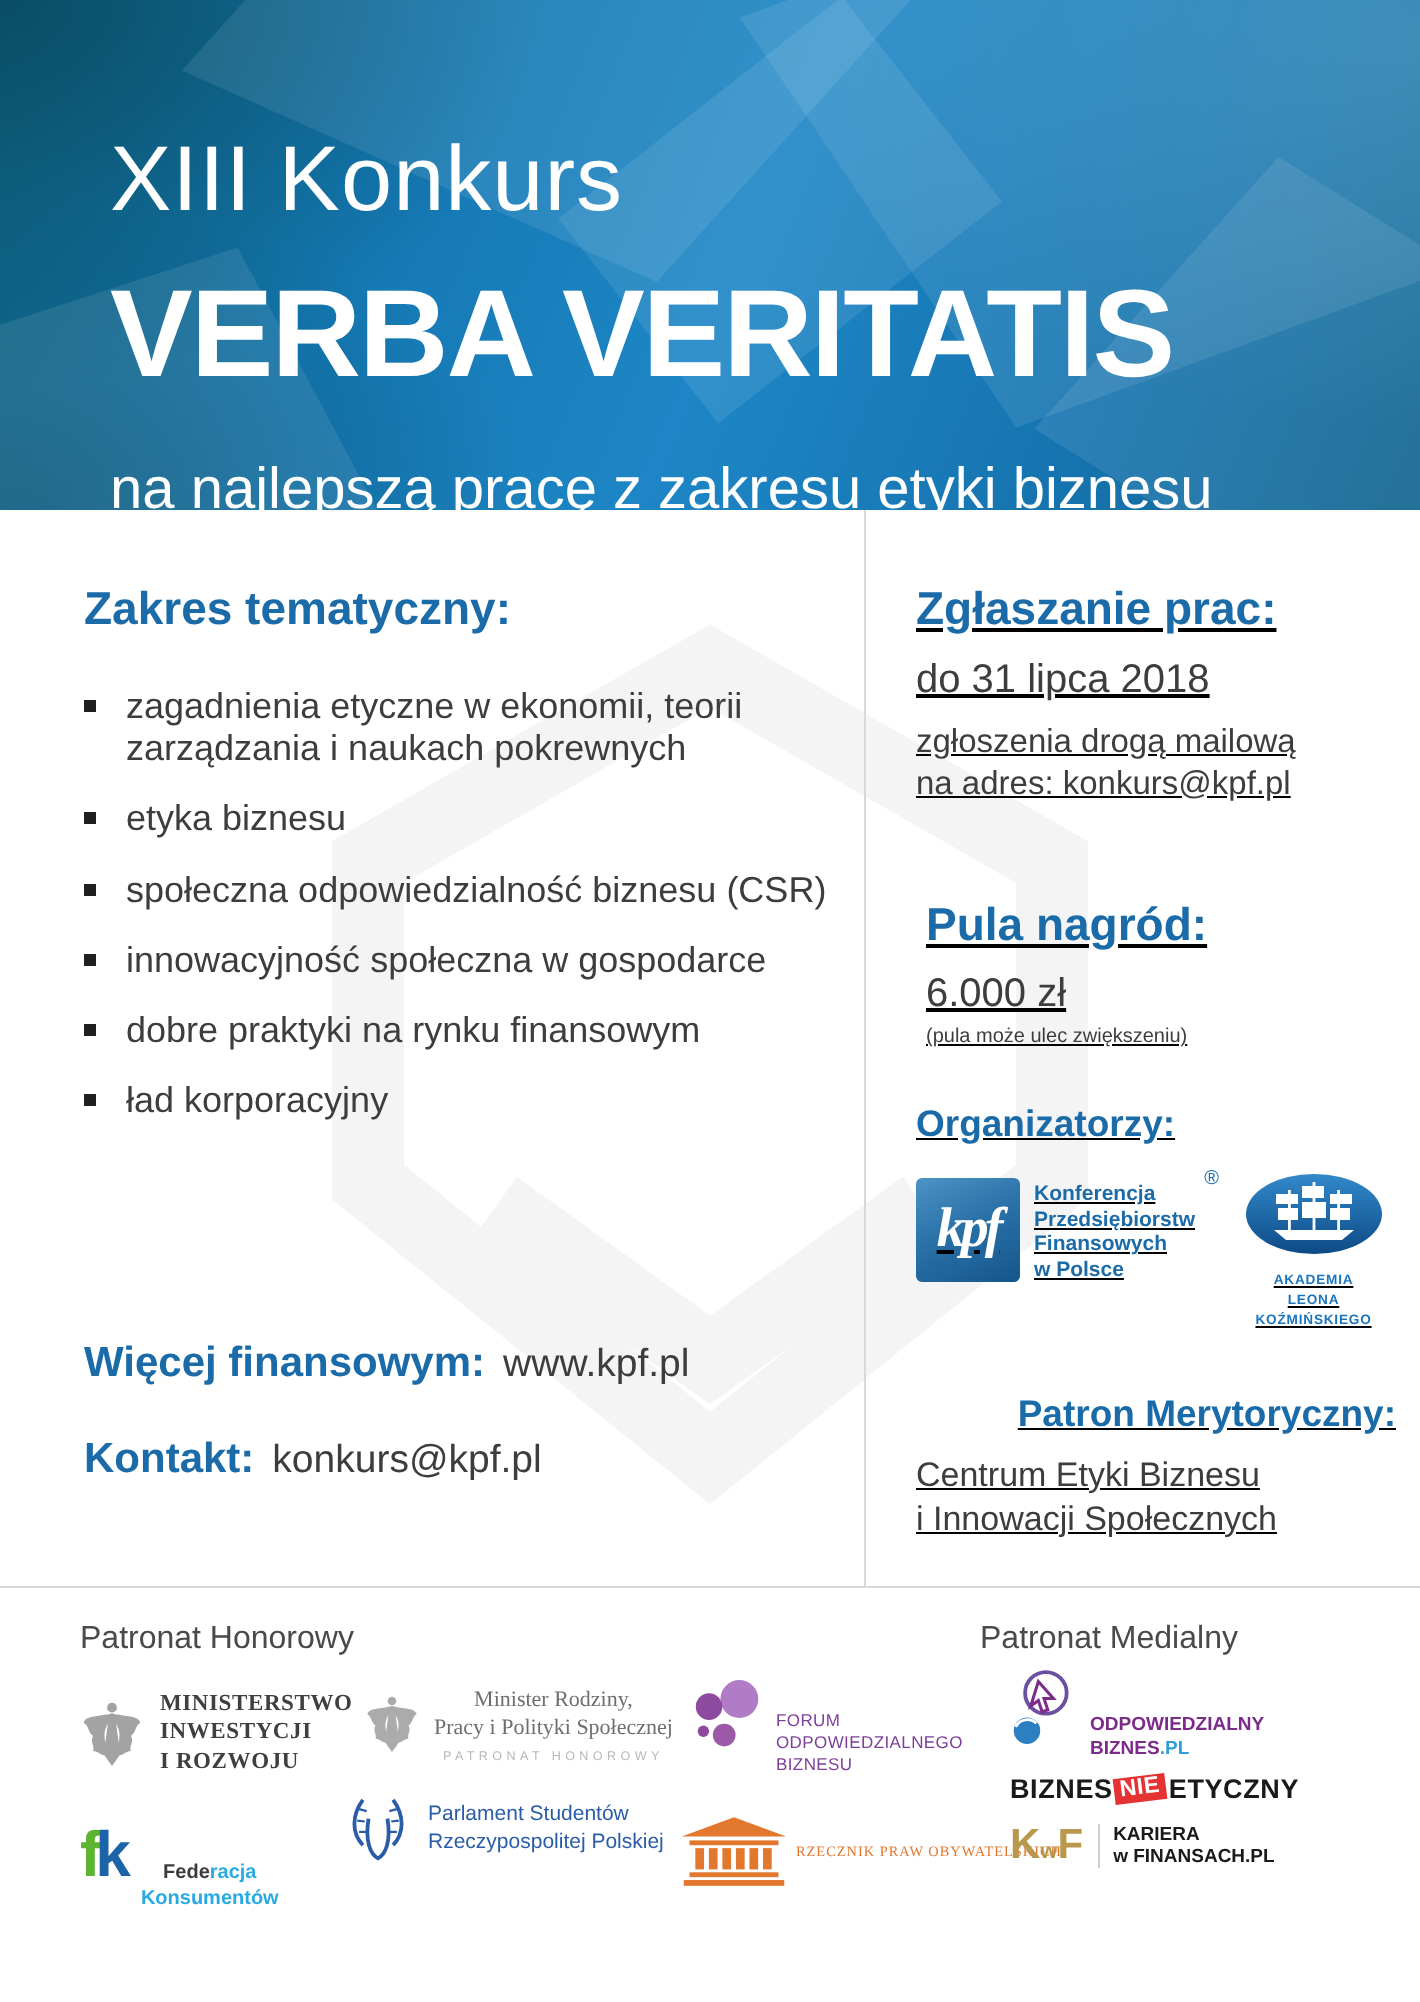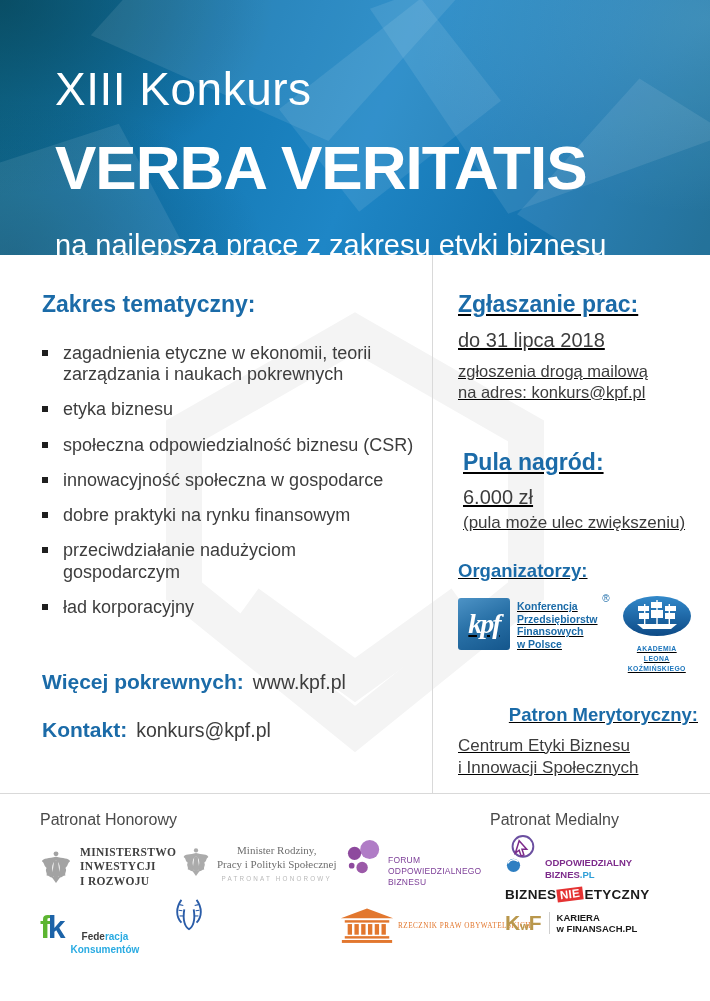--- a/index.html
+++ b/index.html
@@ -44,21 +44,21 @@
   .c-label { font-size:21px; font-weight:700; color:#1b6ba8; }
   .c-value { font-size:19.5px; color:#3d3d3d; margin-left:9px; }
   .contact-row { position:absolute; left:42px; z-index:2; white-space:nowrap; }
   .contact-row.r1 { top:415px; }
   .contact-row.r2 { top:463px; }
 
   .r-date { margin-top:11px; font-size:20px; color:#3d3d3d; }
   .r-note { margin-top:9px; font-size:16.5px; line-height:1.25; color:#3d3d3d; }
   .r-prize-h { margin-top:47px; margin-left:5px; }
   .r-amount { margin-top:10px; margin-left:5px; font-size:20px; color:#3d3d3d; }
-  .r-prize-note { margin-top:4px; margin-left:5px; font-size:17px; color:#3d3d3d; }
+  .r-prize-note { margin-top:4px; margin-left:5px; font-size:10px; color:#3d3d3d; }
   .r-org-h { margin-top:27px; }
   .org-logos { margin-top:16px; display:flex; gap:18px; align-items:flex-start; }
 
   .kpf-logo { display:flex; gap:7px; position:relative; }
   .kpf-mark { width:52px; height:52px; border-radius:3px; background:linear-gradient(155deg,#4d93c6 0%,#2a72a8 45%,#14568c 100%);
     color:#fff; display:flex; align-items:center; justify-content:center;
     font:italic 700 28px "Liberation Serif", serif; letter-spacing:-2px; }
   .kpf-text { font-size:10.5px; font-weight:700; color:#1b6ba8; line-height:1.2; padding-top:2px; }
   .kpf-reg { position:absolute; right:-12px; top:-5px; font-size:10px; color:#1b6ba8; }
 
@@ -146,32 +146,27 @@
         <li>
             <span class="sq"></span>
             <span class="pre">innowacyjność społeczna w gospodarce</span>
           </li>
         <li>
             <span class="sq"></span>
             <span class="pre">dobre praktyki na rynku finansowym</span>
           </li>
         <li>
             <span class="sq"></span>
-            <span class="pre">przeciwdziałanie nadużyciom
-gospodarczym</span>
-          </li>
-        <li>
-            <span class="sq"></span>
             <span class="pre">ład korporacyjny</span>
           </li>
       </ul>
     </div>
 
     <div class="contact-row r1">
-      <span class="c-label">Więcej pokrewnych:</span><span class="c-value">www.kpf.pl</span>
+      <span class="c-label">Więcej finansowym:</span><span class="c-value">www.kpf.pl</span>
     </div>
     <div class="contact-row r2">
       <span class="c-label">Kontakt:</span><span class="c-value">konkurs@kpf.pl</span>
     </div>
 
     <div class="col-right">
       <h2 class="blue">Zgłaszanie prac:</h2>
       <div class="r-date">do 31 lipca 2018</div>
       <div class="r-note pre">zgłoszenia drogą mailową
 na adres: konkurs@kpf.pl</div>
@@ -301,20 +296,22 @@
         </g>
         <g stroke="#2a5ca8" stroke-width="1.2">
           <path d="M8 8 l4 1"></path>
             <path d="M7 14 l4 .5"></path>
             <path d="M8 20 l4 0"></path>
           <path d="M28 8 l-4 1"></path>
             <path d="M29 14 l-4 .5"></path>
             <path d="M28 20 l-4 0"></path>
         </g>
       </svg>
+      <div class="parl-text pre">Parlament Studentów
+Rzeczypospolitej Polskiej</div>
     </div>
 
     <div class="logo rpo">
       <svg width="58" height="38" viewBox="0 0 60 38" fill="#e2772e">
         <polygon points="30,1 57,11 3,11"></polygon>
         <rect x="7" y="13" width="46" height="2.5"></rect>
         <rect x="10" y="17" width="4.5" height="11"></rect>
           <rect x="17" y="17" width="4.5" height="11"></rect>
         <rect x="24" y="17" width="4.5" height="11"></rect>
           <rect x="31" y="17" width="4.5" height="11"></rect>

